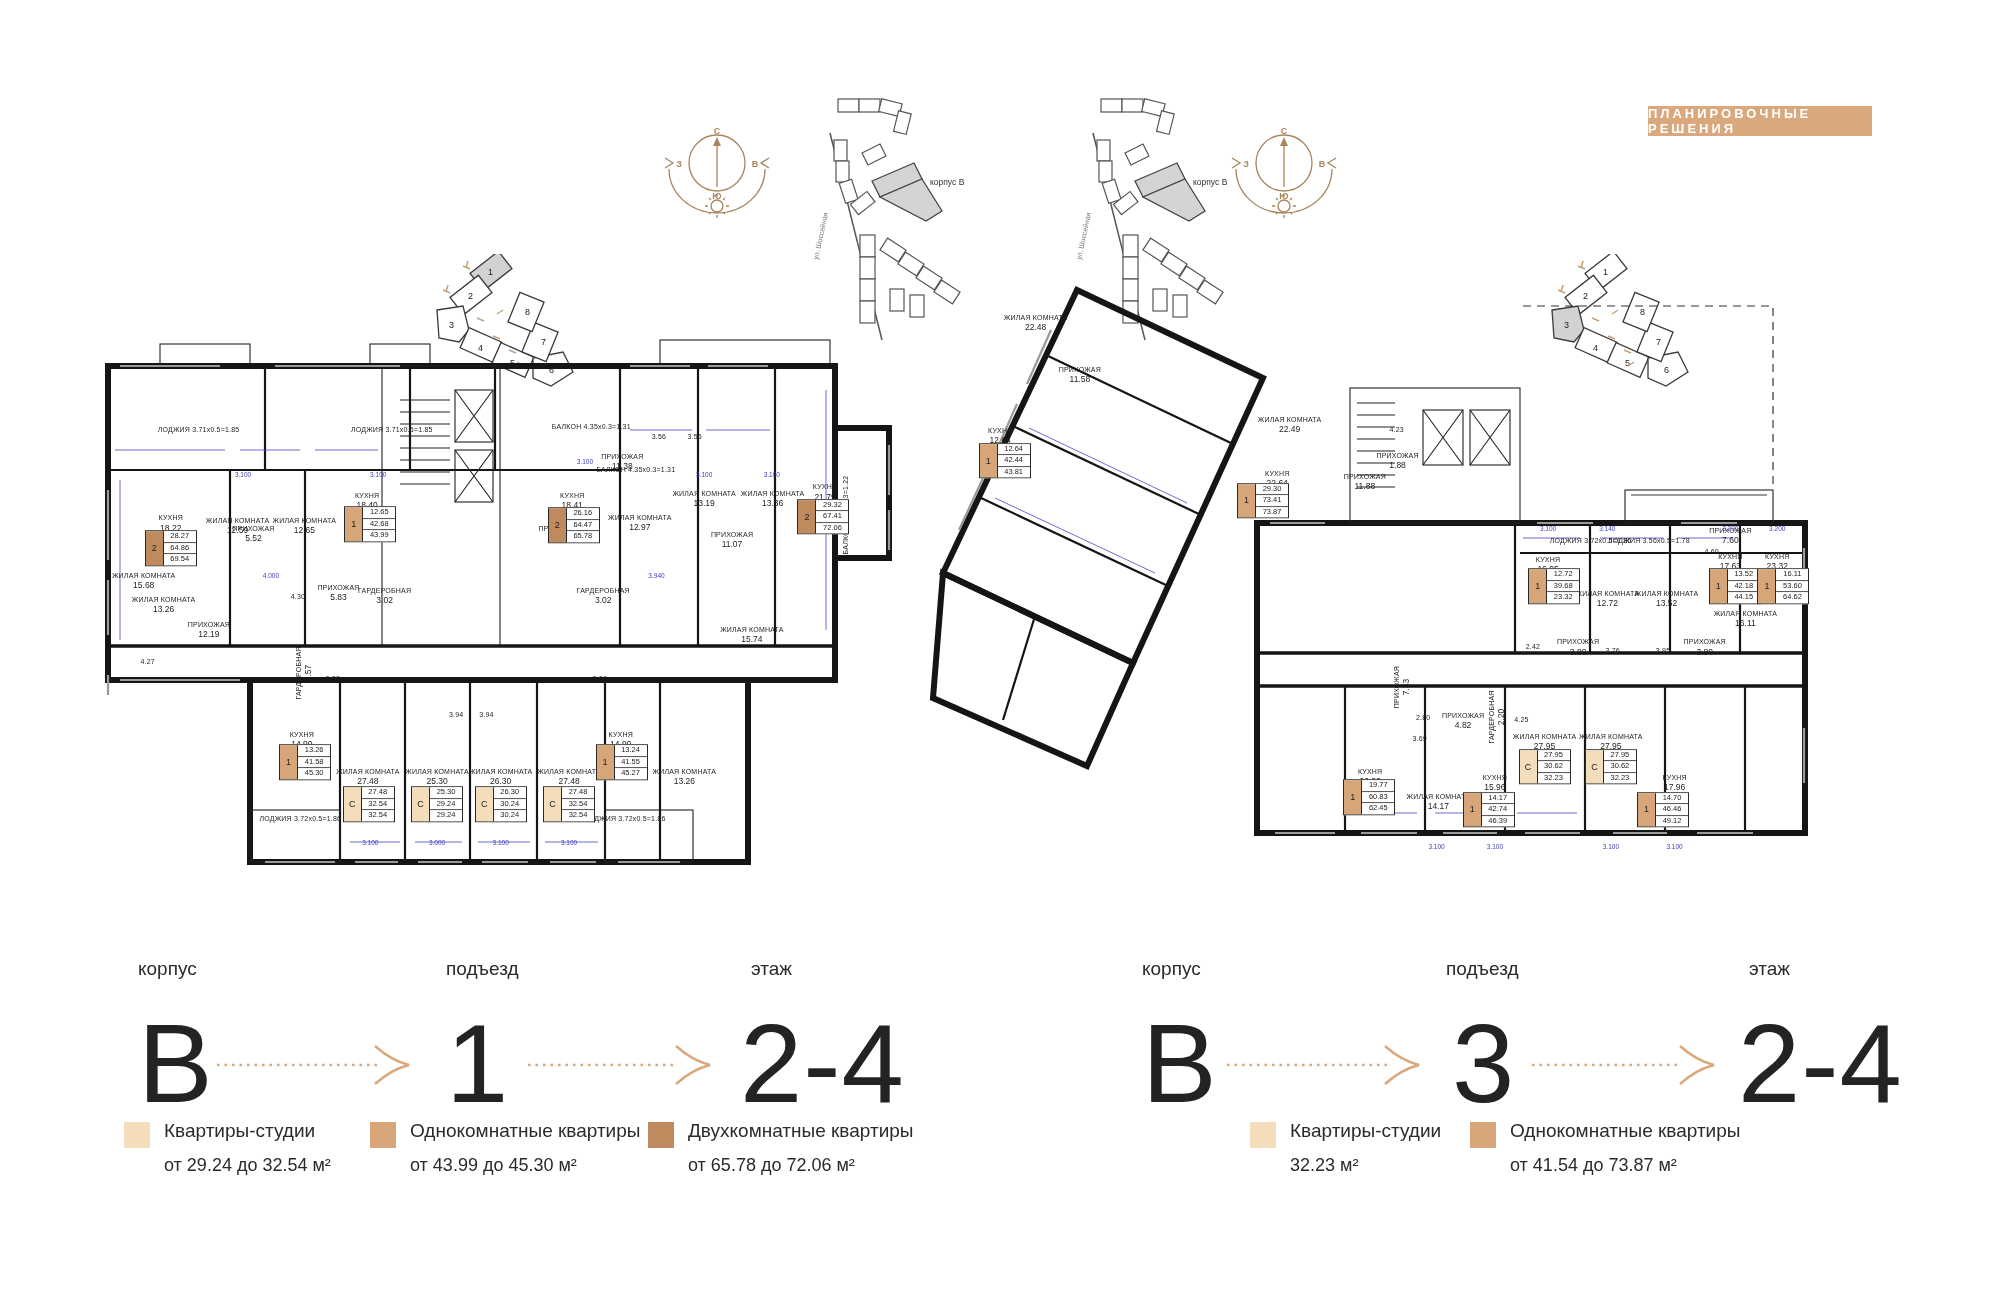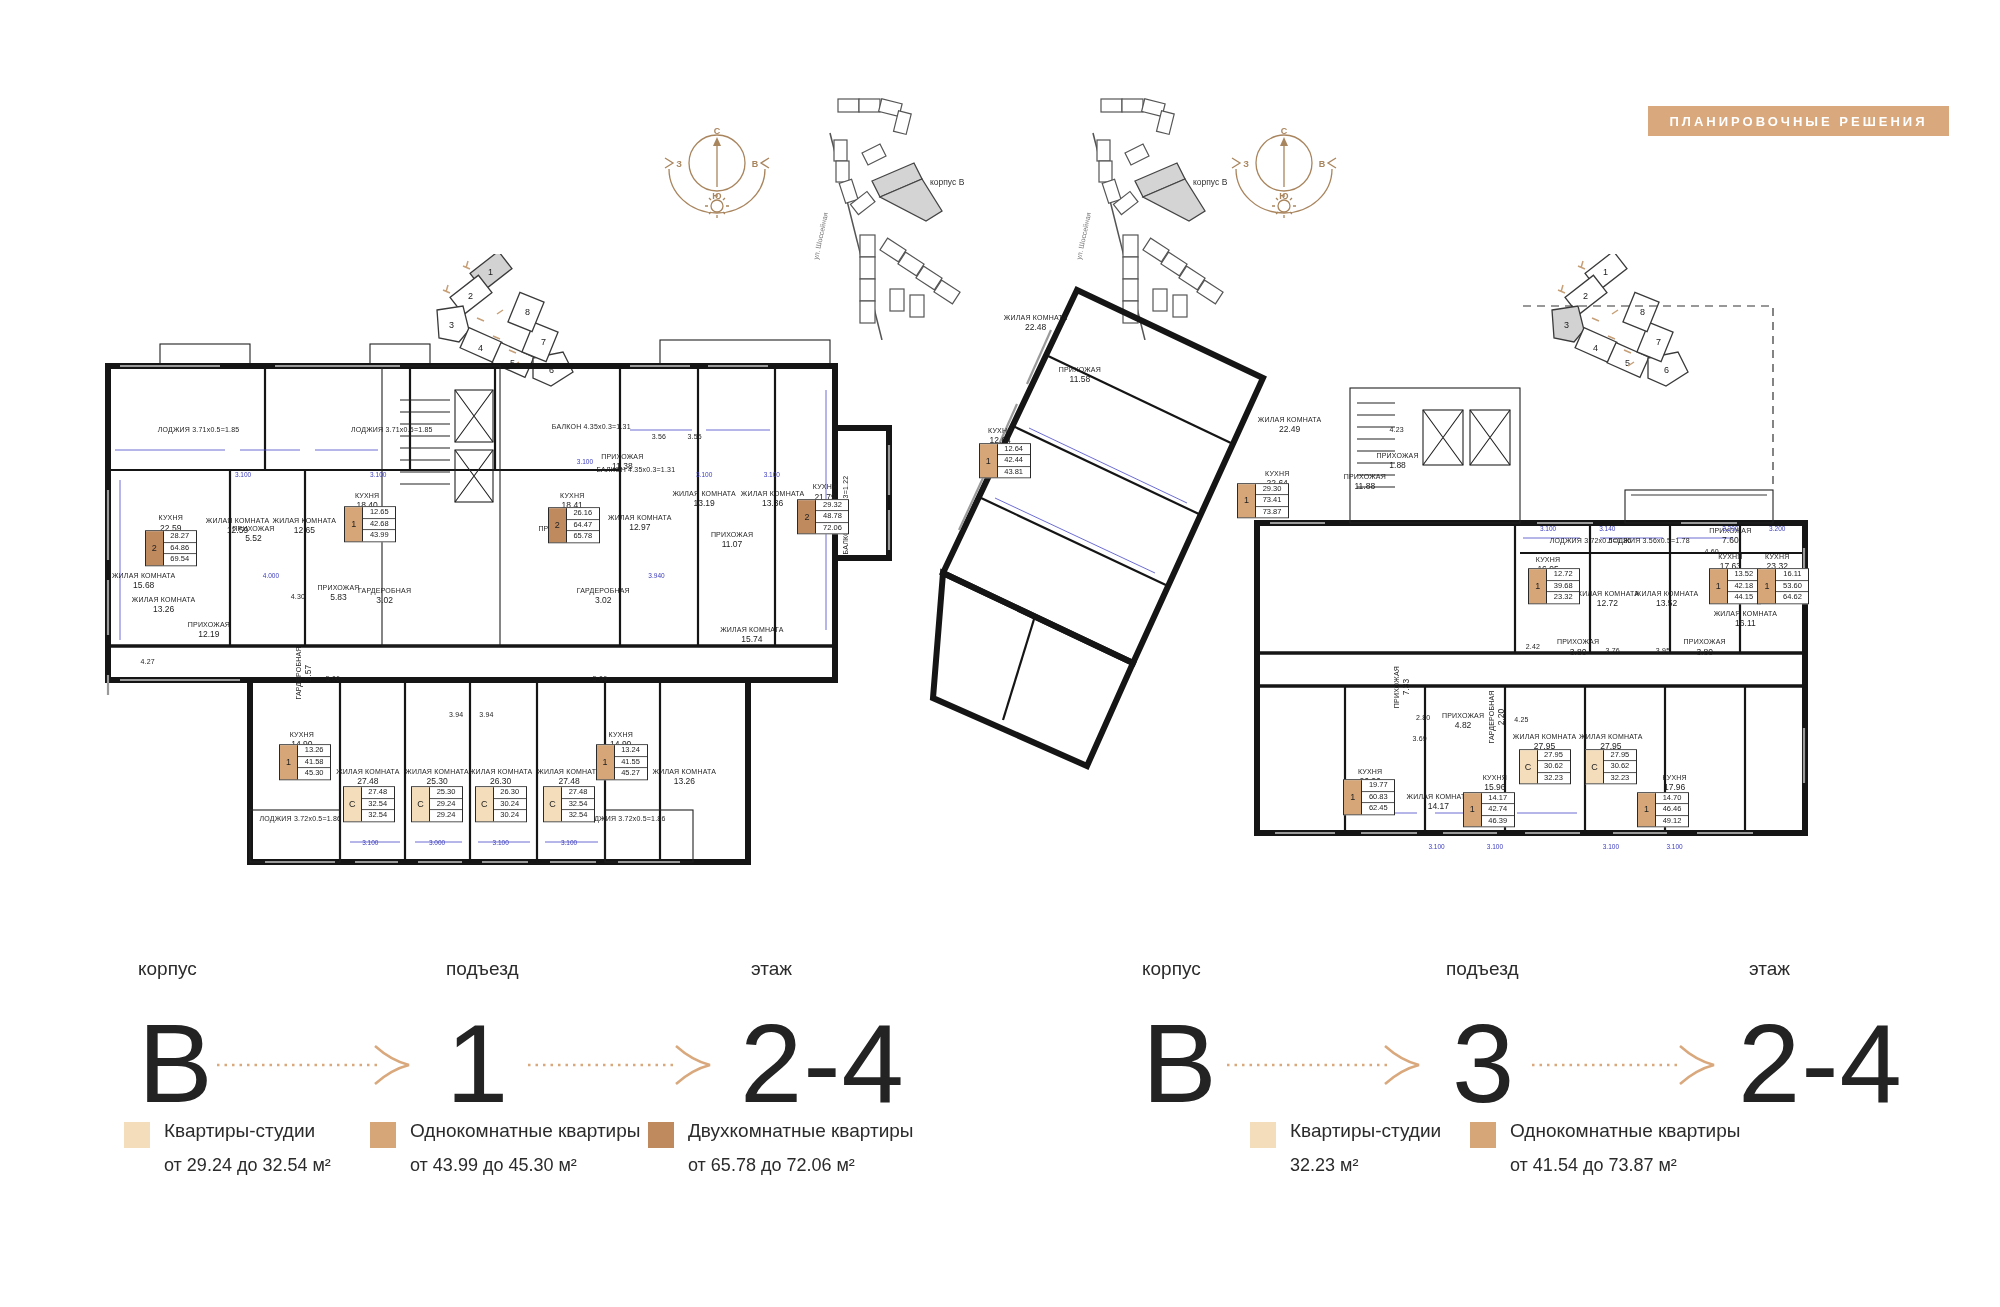--- a/index.html
+++ b/index.html
@@ -1,21 +1,21 @@
 <!DOCTYPE html>
 <html><head>
 <meta charset="utf-8">
 <style>
   html,body{margin:0;padding:0;background:#fff;}
   .canvas{position:relative;width:2000px;height:1307px;background:#fff;overflow:hidden;
           font-family:"Liberation Sans",sans-serif;color:#222;}
   
   .page-title{position:absolute;left:56px;top:86px;font-family:"Liberation Sans",sans-serif;
               font-weight:200;font-size:56px;line-height:64px;letter-spacing:2px;color:#1e1e1e;}
-  .top-badge{position:absolute;left:1648px;top:106px;width:301px;height:30px;
+  .top-badge{position:absolute;left:1648px;top:106px;width:224px;height:30px;
              display:flex;align-items:center;justify-content:center;
              color:#fff;font-size:13px;letter-spacing:3px;font-weight:bold;}
   
   .compass{position:absolute;width:125px;height:115px;}
   .compass.c0{left:655px;top:105px;} .compass.c1{left:1222px;top:105px;}
   .cmp{stroke:#a9855e;fill:none;stroke-width:1.3;}
   .cmp-t{fill:#a9855e;font-size:9px;font-weight:bold;}
   
   .sitemap{position:absolute;width:225px;height:255px;}
   .sitemap.s0{left:782px;top:85px;} .sitemap.s1{left:1045px;top:85px;}
@@ -306,21 +306,21 @@
           <div class="rt">ЛОДЖИЯ 3.71х0.5=1.85</div>
         </div>
         <div class="room" style="left: 61.8%; top: 17.8%;">
           <div class="rt">БАЛКОН 4.35х0.3=1.31</div>
         </div>
         <div class="room" style="left: 67.4%; top: 25.6%;">
           <div class="rt">БАЛКОН 4.35х0.3=1.31</div>
         </div>
         <div class="room" style="left: 8.9%; top: 35.5%;">
           <div class="rt">КУХНЯ</div>
-          <div class="ra">22.59</div>
+          <div class="ra">18.22</div>
         </div>
         <div class="room" style="left: 17.3%; top: 36%;">
           <div class="rt">ЖИЛАЯ КОМНАТА</div>
           <div class="ra">12.59</div>
         </div>
         <div class="room" style="left: 25.7%; top: 36%;">
           <div class="rt">ЖИЛАЯ КОМНАТА</div>
           <div class="ra">12.65</div>
         </div>
         <div class="room" style="left: 33.6%; top: 31.4%;">
@@ -477,21 +477,21 @@
           <span class="bvals">
             <i>26.16</i>
             <i>64.47</i>
             <i>65.78</i>
           </span>
         </div>
         <div class="badge" style="left: 91%; top: 34.3%;">
           <span class="bnum" style="background: rgb(192, 138, 95);">2</span>
           <span class="bvals">
             <i>29.32</i>
-            <i>48.78</i>
+            <i>67.41</i>
             <i>72.06</i>
           </span>
         </div>
         <div class="badge" style="left: 25.8%; top: 79.3%;">
           <span class="bnum" style="background: rgb(214, 166, 120);">1</span>
           <span class="bvals">
             <i>13.26</i>
             <i>41.58</i>
             <i>45.30</i>
           </span>

